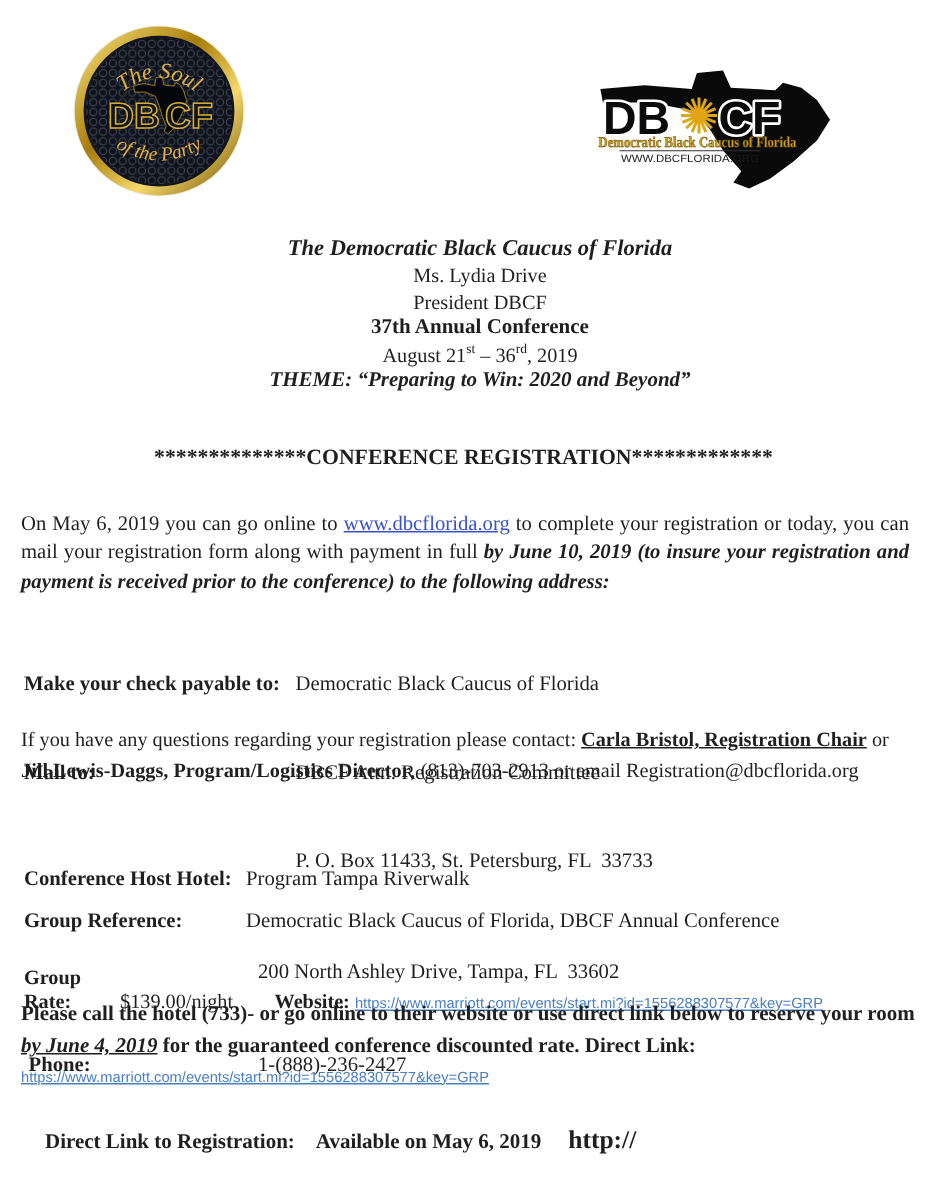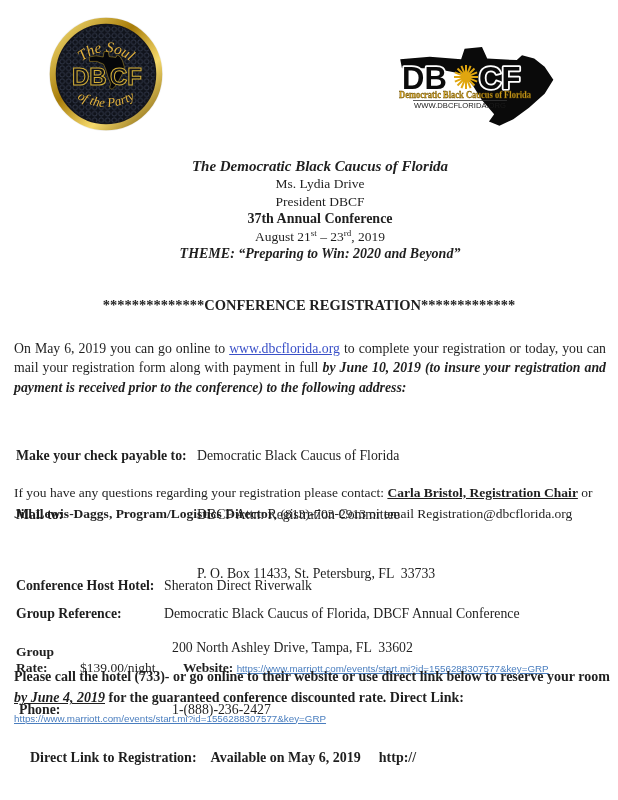--- a/index.html
+++ b/index.html
@@ -41,21 +41,21 @@
   .grouprate{position:absolute;top:644px;left:16px;font-size:13.5px;}
   .gr-label{display:inline-block;width:64px;font-weight:bold;}
   .gr-value{display:inline-block;width:103px;}
   .small-link{color:#4a7ebf;text-decoration:underline;font-family:"Liberation Sans",sans-serif;
               font-size:9.8px;font-weight:normal;cursor:pointer;}
   .booking{position:absolute;top:666px;left:14px;width:596px;font-weight:bold;font-size:14px;line-height:21.3px;}
   .iu{font-style:italic;text-decoration:underline;}
   .booking-link{line-height:18px;}
   .footer{position:absolute;top:750px;left:30px;font-size:14px;font-weight:bold;}
   .footer .val{margin-left:14px;}
-  .footer .urlpfx{margin-left:18px;font-size:14px;margin-top:12px;}
+  .footer .urlpfx{margin-left:18px;font-size:17px;margin-top:12px;}
 </style>
 </head>
 <body>
 
 <div id="page">
 
   <svg class="logoL" viewBox="0 0 120 120">
     <defs>
       <linearGradient id="goldg" x1="0" y1="0" x2="1" y2="1">
         <stop offset="0" stop-color="#f8e27a"></stop>
@@ -102,38 +102,38 @@
     <text x="70" y="56" text-anchor="middle" font-family="Liberation Serif, serif" font-weight="bold" font-size="10" fill="#cf9f1f" stroke="#6b4e00" stroke-width="0.35" textLength="132" lengthAdjust="spacingAndGlyphs">Democratic Black Caucus of Florida</text>
     <line x1="18" y1="58.5" x2="112" y2="58.5" stroke="#333" stroke-width="0.8"></line>
     <text x="65" y="66" text-anchor="middle" font-family="Liberation Sans, sans-serif" font-size="7" fill="#1a1a1a" textLength="92" lengthAdjust="spacingAndGlyphs">WWW.DBCFLORIDA.ORG</text>
   </svg>
 
   <div class="headerblock">
     <div class="h-org">The Democratic Black Caucus of Florida</div>
     <div class="h-line">Ms. Lydia Drive</div>
     <div class="h-line">President DBCF</div>
     <div class="h-conf">37th Annual Conference</div>
-    <div class="h-line"><span>August 21</span><sup class="sm">st</sup><span> – 23</span><sup class="sm">rd</sup><span>, 2019</span></div>
+    <div class="h-line"><span>August 21</span><sup class="sm">st</sup><span> – 36</span><sup class="sm">rd</sup><span>, 2019</span></div>
     <div class="h-theme">THEME: “Preparing to Win: 2020 and Beyond”</div>
   </div>
 
   <div class="banner"><span>**************</span><span>CONFERENCE REGISTRATION</span><span>*************</span></div>
 
   <div class="intro"><span>On May 6, 2019 you can  go online to </span><a class="link-blue">www.dbcflorida.org</a><span> to complete your registration or  today, you can mail your registration form along with payment in full </span><span class="bi">by June 10, 2019 (to insure your registration and payment is received prior to the conference) to the following address:</span></div>
 
   <div class="payable">
     <div><span class="lbl col w181">Make your check payable to:</span><span>Democratic Black Caucus of Florida</span></div>
     <div><span class="lbl col w181">Mail to:</span><span>DBCF Attn: Registration Committee</span></div>
     <div class="ind181"><span>P. O. Box 11433, St. Petersburg, FL  33733</span></div>
   </div>
 
   <div class="questions"><span>If you have any questions regarding your registration please contact: </span><span class="bold-u">Carla Bristol, Registration Chair</span><span> or </span><span class="bold">Jill Lewis-Daggs, Program/Logistics Director</span><span>, (813)-703-2913 or email Registration@dbcflorida.org</span></div>
 
   <div class="hotel">
-    <div><span class="lbl col w148">Conference Host Hotel:</span><span>Sheraton Direct Riverwalk</span></div>
+    <div><span class="lbl col w148">Conference Host Hotel:</span><span>Program Tampa Riverwalk</span></div>
     <div class="ind156"><span>200 North Ashley Drive, Tampa, FL  33602</span></div>
     <div><span class="lbl col w156" style="padding-left:3px;box-sizing:border-box;">Phone:</span><span>1-(888)-236-2427</span></div>
   </div>
 
   <div class="groupref"><span class="lbl col w148">Group Reference:</span><span>Democratic Black Caucus of Florida, DBCF Annual Conference</span></div>
 
   <div class="grouprate"><span class="gr-label">Group Rate:</span><span class="gr-value">$139.00/night</span><span class="bold">Website:</span> <a class="small-link">https://www.marriott.com/events/start.mi?id=1556288307577&amp;key=GRP</a></div>
 
   <div class="booking">
     <span>Please call the hotel (733)- or go online to their website or use direct link below to reserve your room </span><span class="iu">by June 4, 2019</span><span> for the guaranteed conference discounted rate. Direct Link:</span>

